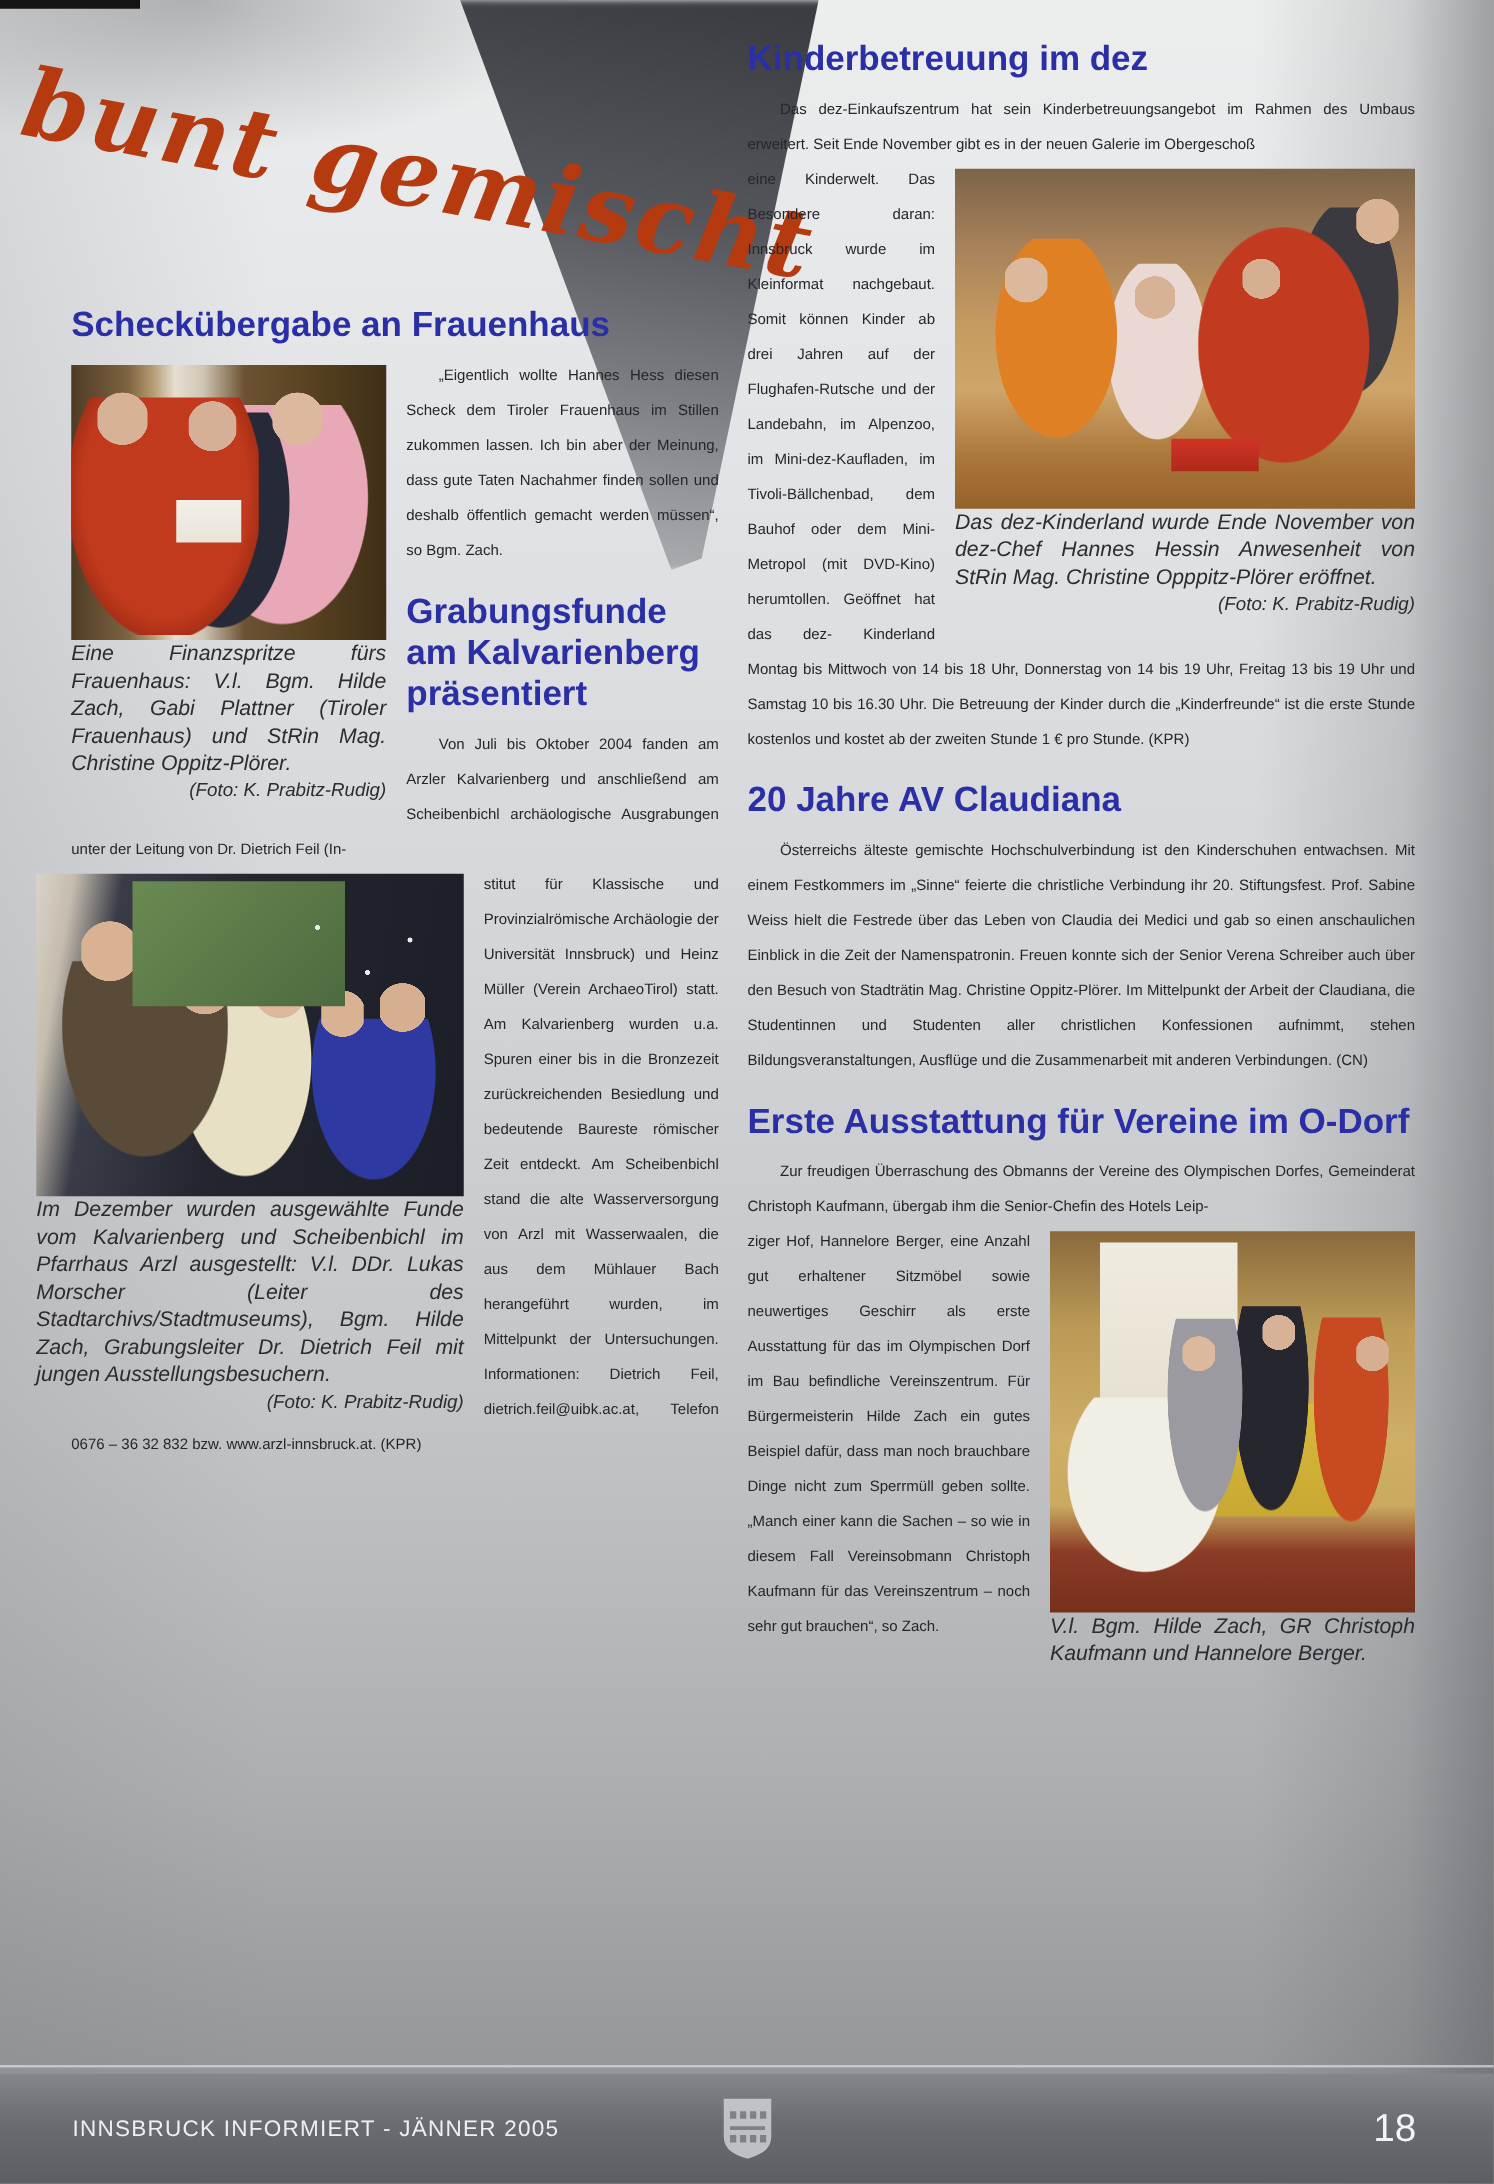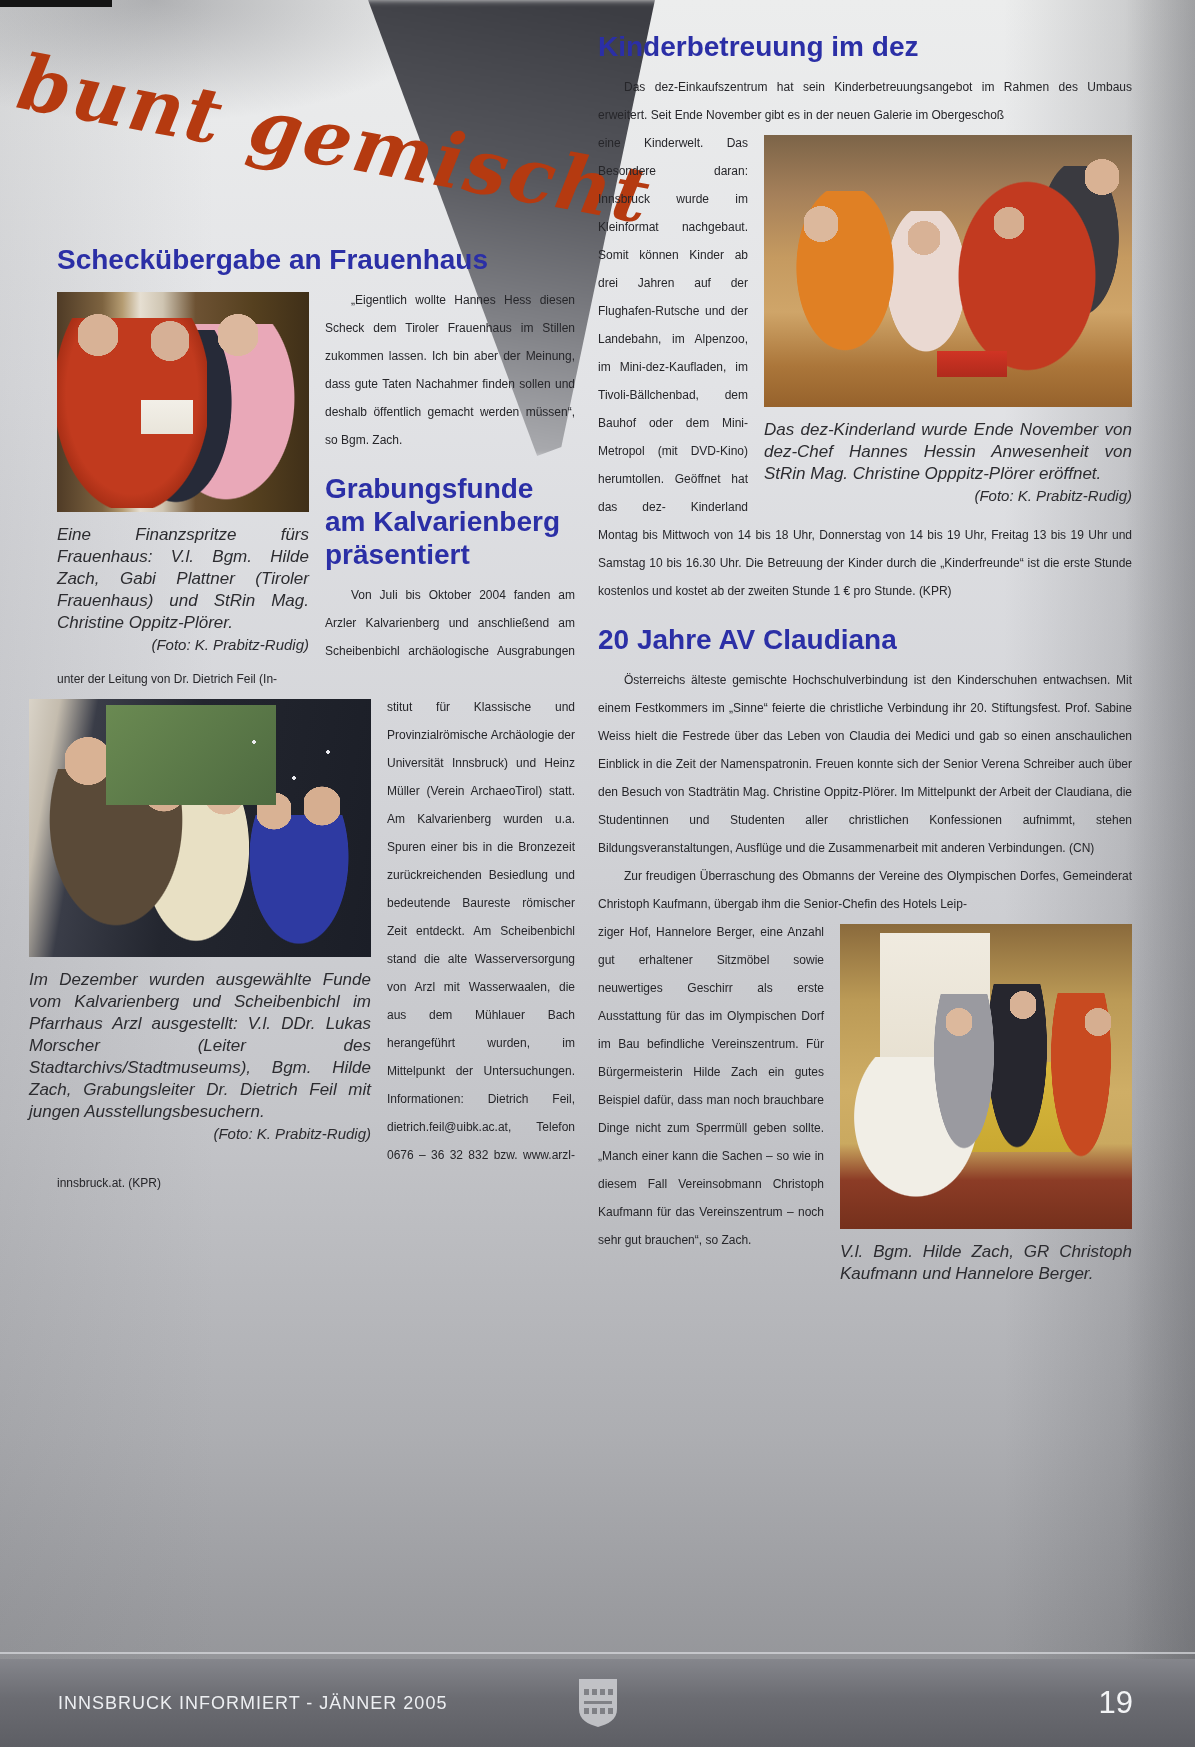--- a/index.html
+++ b/index.html
@@ -38,21 +38,21 @@
   .indent{text-indent:26px;}
 
   figure{margin:0;}
   .figL{float:left;margin:6px 16px 2px 0;}
   .figR{float:right;margin:6px 0 2px 16px;}
   .fig1{width:252px;}
   .fig2{width:342px;margin-left:-28px;}
   .fig3{width:368px;}
   .fig4{width:292px;}
 
-  figcaption{margin-top:12px;}
+  figcaption{margin-top:0;}
   .cap{display:block;font-style:italic;font-size:17px;line-height:22px;text-align:justify;color:#2c2c30;}
   .credit{display:block;font-style:italic;font-size:15px;line-height:18px;text-align:right;color:#2c2c30;margin-top:2px;}
 
   .photo{display:block;width:100%;background-repeat:no-repeat;}
 
   .photo1{height:220px;
     background-image:
       linear-gradient(#f2efe8,#e9e5da),
       radial-gradient(circle at 50% 50%, #d8b296 0 70%, transparent 71%),
       radial-gradient(circle at 50% 50%, #d6b096 0 70%, transparent 71%),
@@ -177,20 +177,21 @@
       </figure>
       <p class="p">eine Kinderwelt. Das Besondere daran: Innsbruck wurde im Kleinformat nachgebaut. Somit können Kinder ab drei Jahren auf der Flughafen-Rutsche und der Landebahn, im Alpenzoo, im Mini-dez-Kaufladen, im Tivoli-Bällchenbad, dem Bauhof oder dem Mini-Metropol (mit DVD-Kino) herumtollen. Geöffnet hat das dez- Kinderland Montag bis Mittwoch von 14 bis 18 Uhr, Donnerstag von 14 bis 19 Uhr, Freitag 13 bis 19 Uhr und Samstag 10 bis 16.30 Uhr. Die Betreuung der Kinder durch die „Kinderfreunde“ ist die erste Stunde kostenlos und kostet ab der zweiten Stunde 1 € pro Stunde. (KPR)</p>
     </article>
 
     <article>
       <h2 class="headline">20 Jahre AV Claudiana</h2>
       <p class="p indent">Österreichs älteste gemischte Hochschulverbindung ist den Kinderschuhen entwachsen. Mit einem Festkommers im „Sinne“ feierte die christliche Verbindung ihr 20. Stiftungsfest. Prof. Sabine Weiss hielt die Festrede über das Leben von Claudia dei Medici und gab so einen anschaulichen Einblick in die Zeit der Namenspatronin. Freuen konnte sich der Senior Verena Schreiber auch über den Besuch von Stadträtin Mag. Christine Oppitz-Plörer. Im Mittelpunkt der Arbeit der Claudiana, die Studentinnen und Studenten aller christlichen Konfessionen aufnimmt, stehen Bildungsveranstaltungen, Ausflüge und die Zusammenarbeit mit anderen Verbindungen. (CN)</p>
     </article>
 
     <article>
+      <h2 class="headline">Erste Ausstattung für Vereine im O-Dorf</h2>
       <p class="p indent">Zur freudigen Überraschung des Obmanns der Vereine des Olympischen Dorfes, Gemeinderat Christoph Kaufmann, übergab ihm die Senior-Chefin des Hotels Leip-</p>
       <figure class="figR fig4">
         <div class="photo photo4"></div>
         <figcaption>
           <span class="cap">V.l. Bgm. Hilde Zach, GR Christoph Kaufmann und Hannelore Berger.</span>
         </figcaption>
       </figure>
       <p class="p">ziger Hof, Hannelore Berger, eine Anzahl gut erhaltener Sitzmöbel sowie neuwertiges Geschirr als erste Ausstattung für das im Olympischen Dorf im Bau befindliche Vereinszentrum. Für Bürgermeisterin Hilde Zach ein gutes Beispiel dafür, dass man noch brauchbare Dinge nicht zum Sperrmüll geben sollte. „Manch einer kann die Sachen – so wie in diesem Fall Vereinsobmann Christoph Kaufmann für das Vereinszentrum – noch sehr gut brauchen“, so Zach.</p>
     </article>
 
@@ -205,16 +206,16 @@
           <rect x="16" y="12" width="5" height="6"></rect>
           <rect x="24" y="12" width="5" height="6"></rect>
           <rect x="32" y="12" width="5" height="6"></rect>
         <rect x="8" y="24" width="28" height="3"></rect>
         <rect x="8" y="31" width="5" height="6"></rect>
           <rect x="16" y="31" width="5" height="6"></rect>
           <rect x="24" y="31" width="5" height="6"></rect>
           <rect x="32" y="31" width="5" height="6"></rect>
       </g>
     </svg>
-    <span class="page-num">19</span>
+    <span class="page-num">18</span>
   </footer>
 
 </div>
 
 </body></html>

